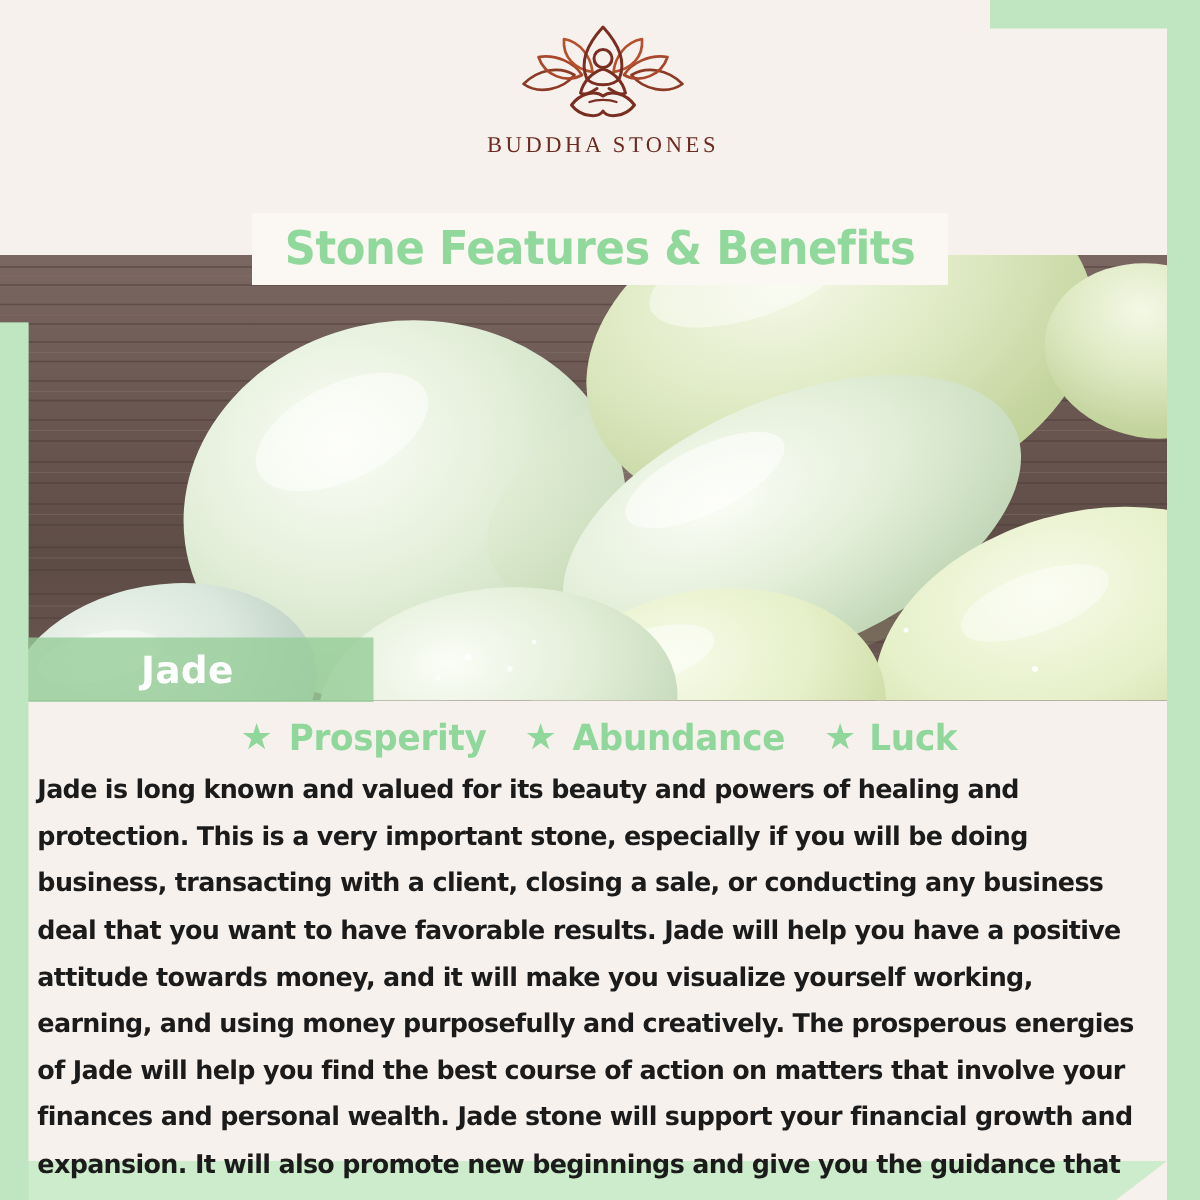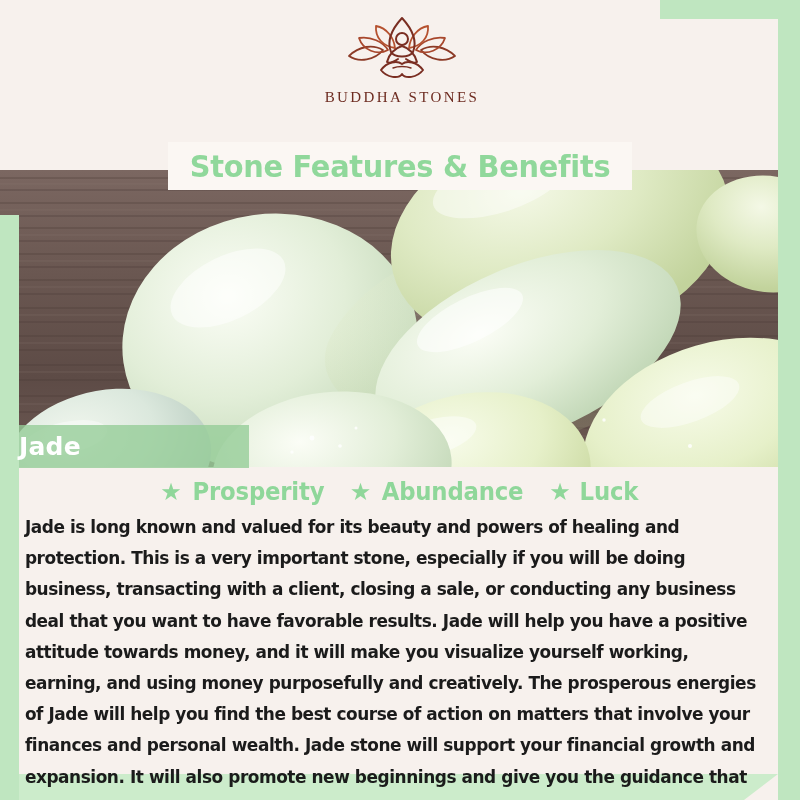--- a/index.html
+++ b/index.html
@@ -124,20 +124,21 @@
   .jade-banner {
     position: absolute;
     left: 19px; top: 425px;
     width: 230px; height: 43px;
     background: rgba(150, 205, 152, 0.80);
     display: flex;
     align-items: center;
     z-index: 8;
   }
   .jade-text {
+    margin-left: 75px;
     font-family: "DejaVu Sans", sans-serif;
     font-weight: bold;
     font-size: 25px;
     color: #ffffff;
     letter-spacing: 0.2px;
   }
 
   
   .benefits {
     position: absolute;

